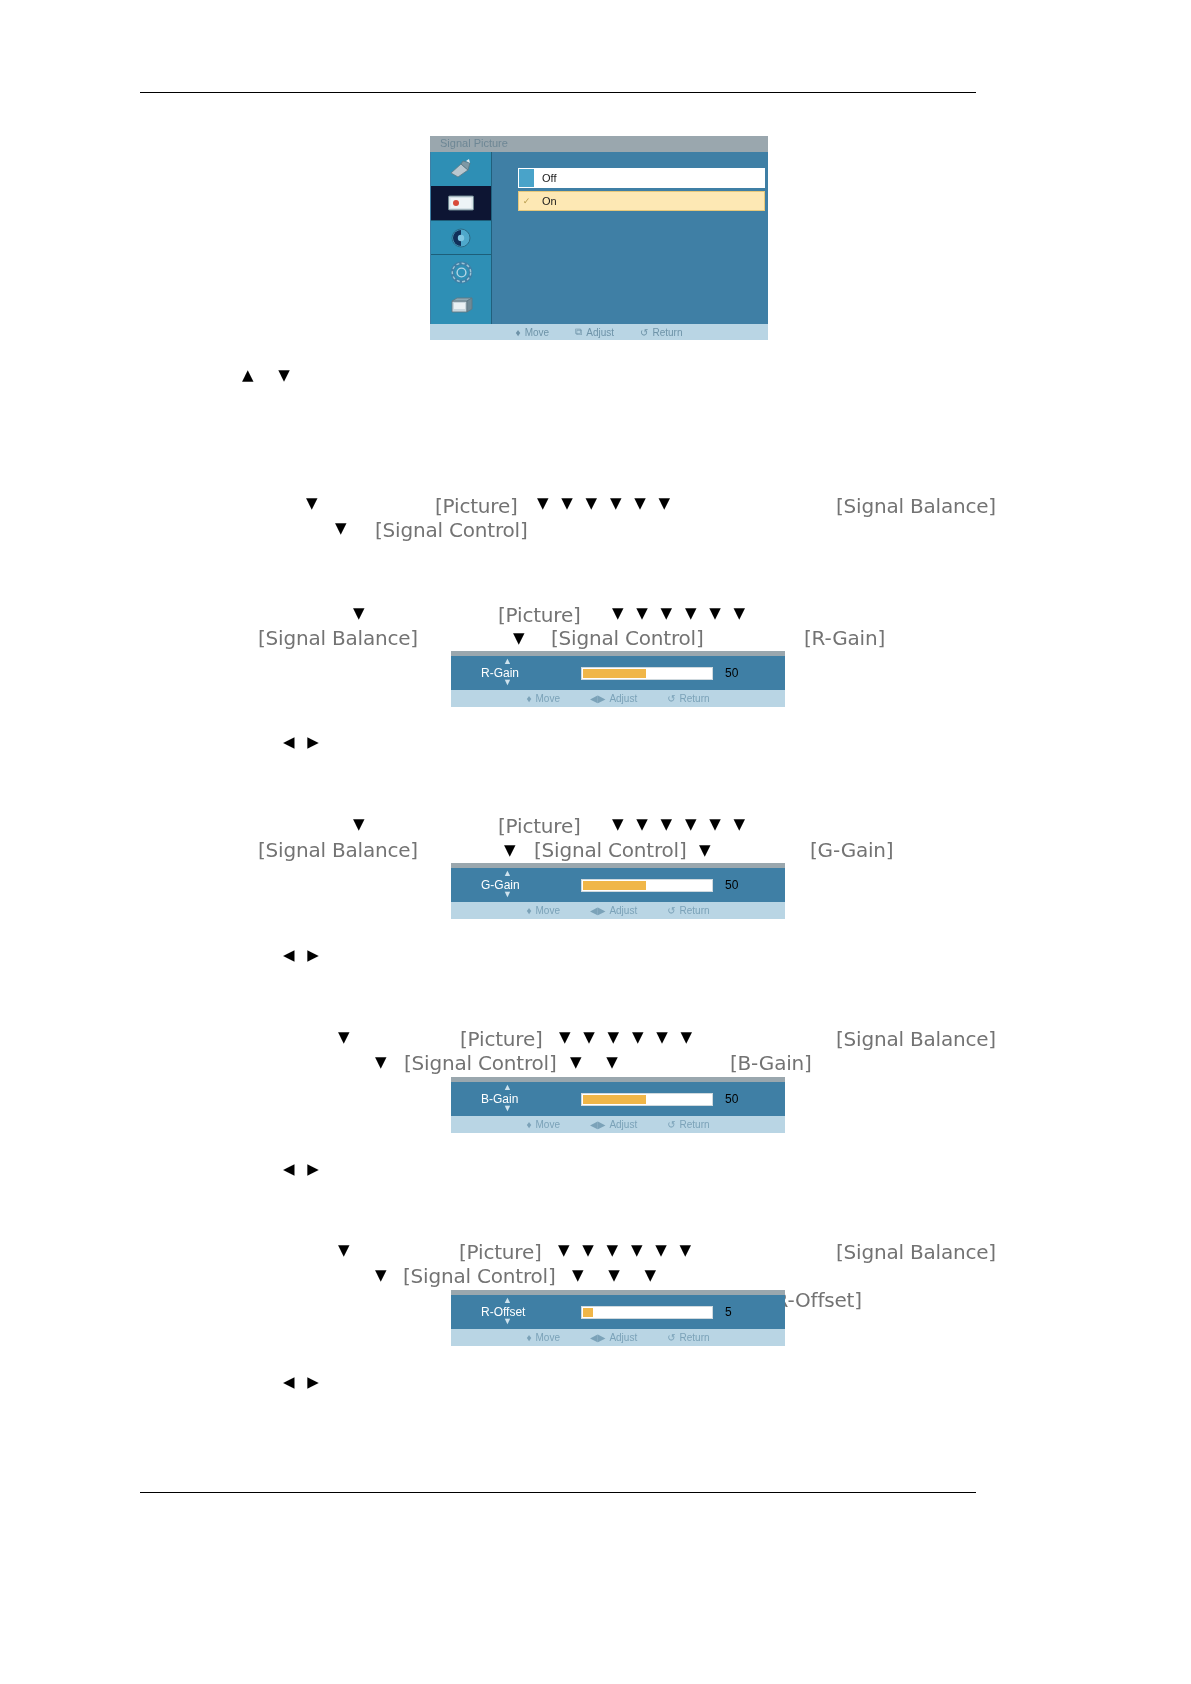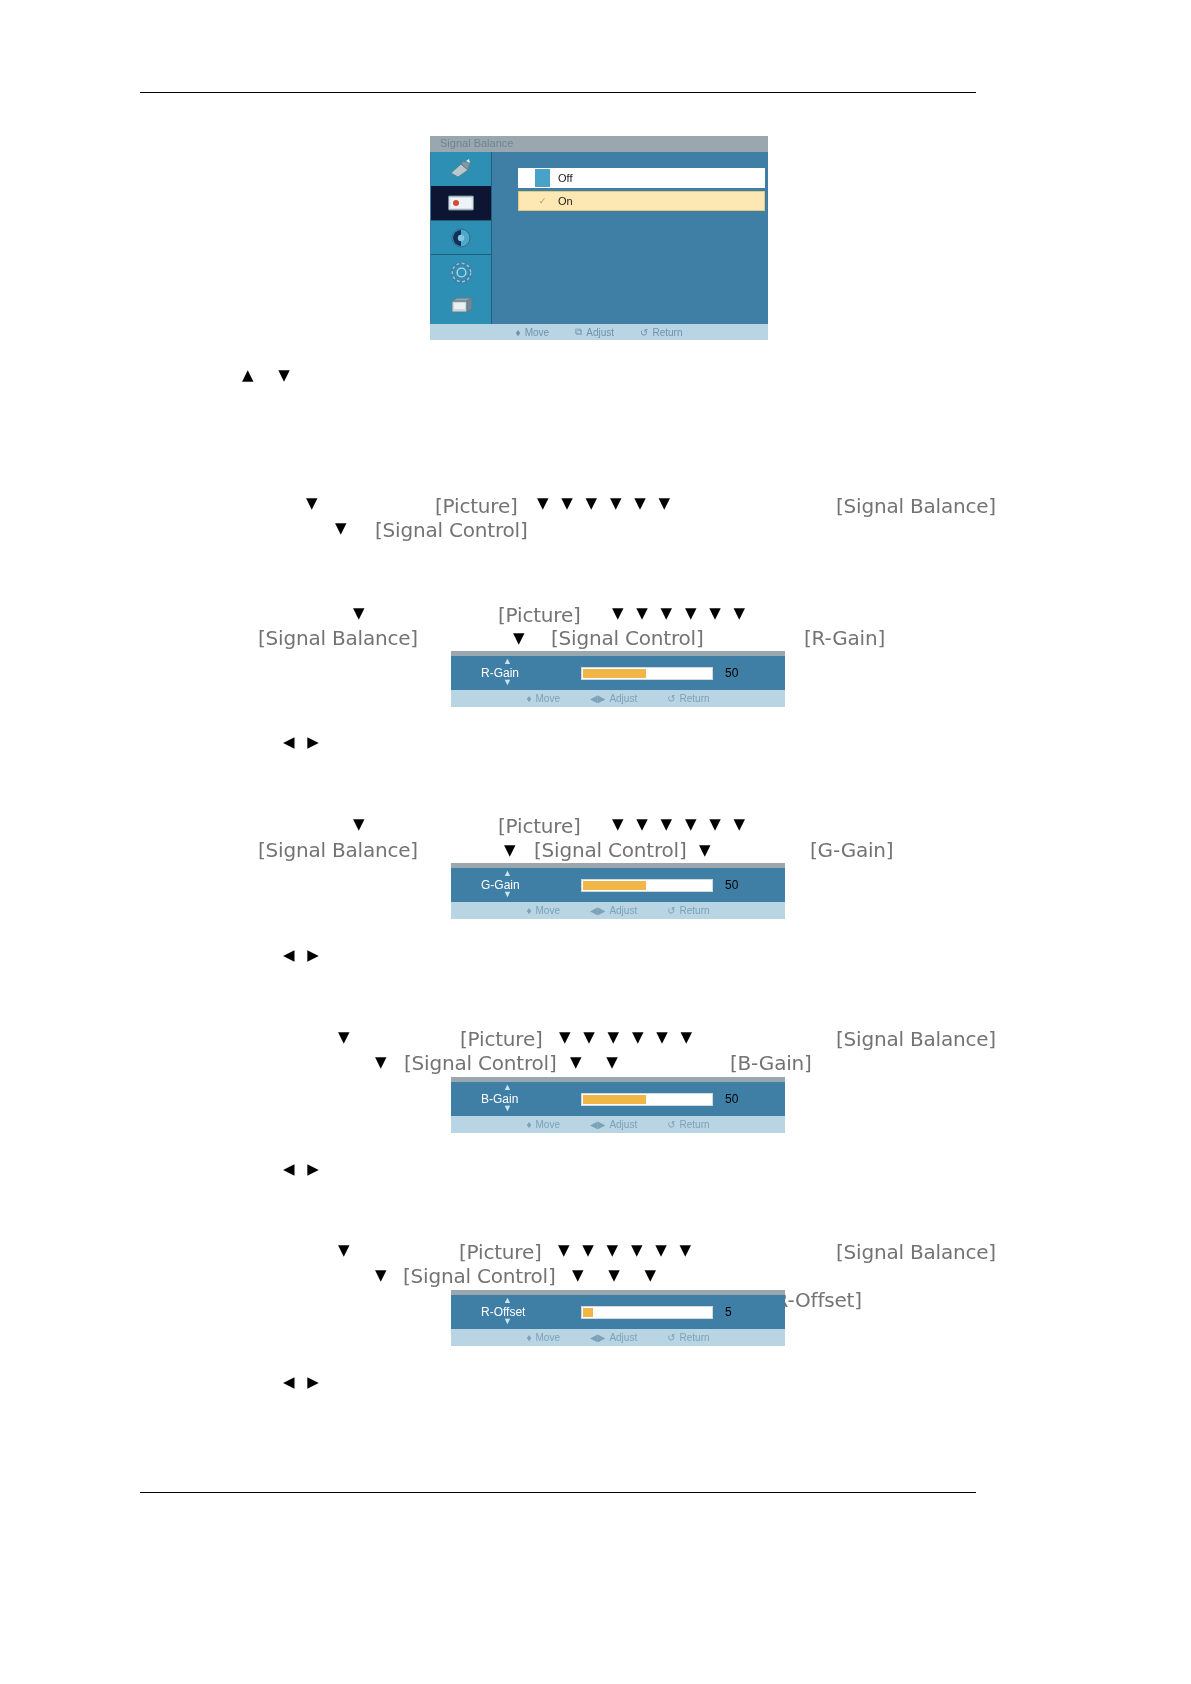--- a/index.html
+++ b/index.html
@@ -126,21 +126,20 @@
     bottom: 16px;
   }
   .opt-row {
     position: absolute;
     left: 26px;
     width: 247px;
     height: 20px;
     box-sizing: border-box;
     display: flex;
     align-items: center;
-    padding-left: 16px;
   }
   .opt-off {
     top: 16px;
     background: #ffffff;
     border: 1px solid #ffffff;
   }
   .opt-on {
     top: 39px;
     background: #fde8b4;
     border: 1px solid #e7c87a;
@@ -258,21 +257,21 @@
 </style>
 </head>
 <body>
 
 <div class="rule rule-top"></div>
 <div class="rule rule-bottom"></div>
 
 <div class="osd-main">
 
   <div class="osd-title-bar"></div>
-  <div class="osd-title-text">Signal Balance</div>
+  <div class="osd-title-text">Signal Picture</div>
 
   <div class="osd-iconbar">
 
     <div class="osd-icon">
       <svg class="ic" width="26" height="20" viewBox="0 0 26 20">
         <polygon points="3,14 13,5 20,11 10,18" fill="#b9c7cf" stroke="#5c7884" stroke-width="0.8"></polygon>
         <polygon points="13,5 20,11 22,4 15,2" fill="#7e98a4" stroke="#5c7884" stroke-width="0.8"></polygon>
         <path d="M18 2 L21 0 L22 4 Z" fill="#e8eef1"></path>
       </svg>
     </div>

